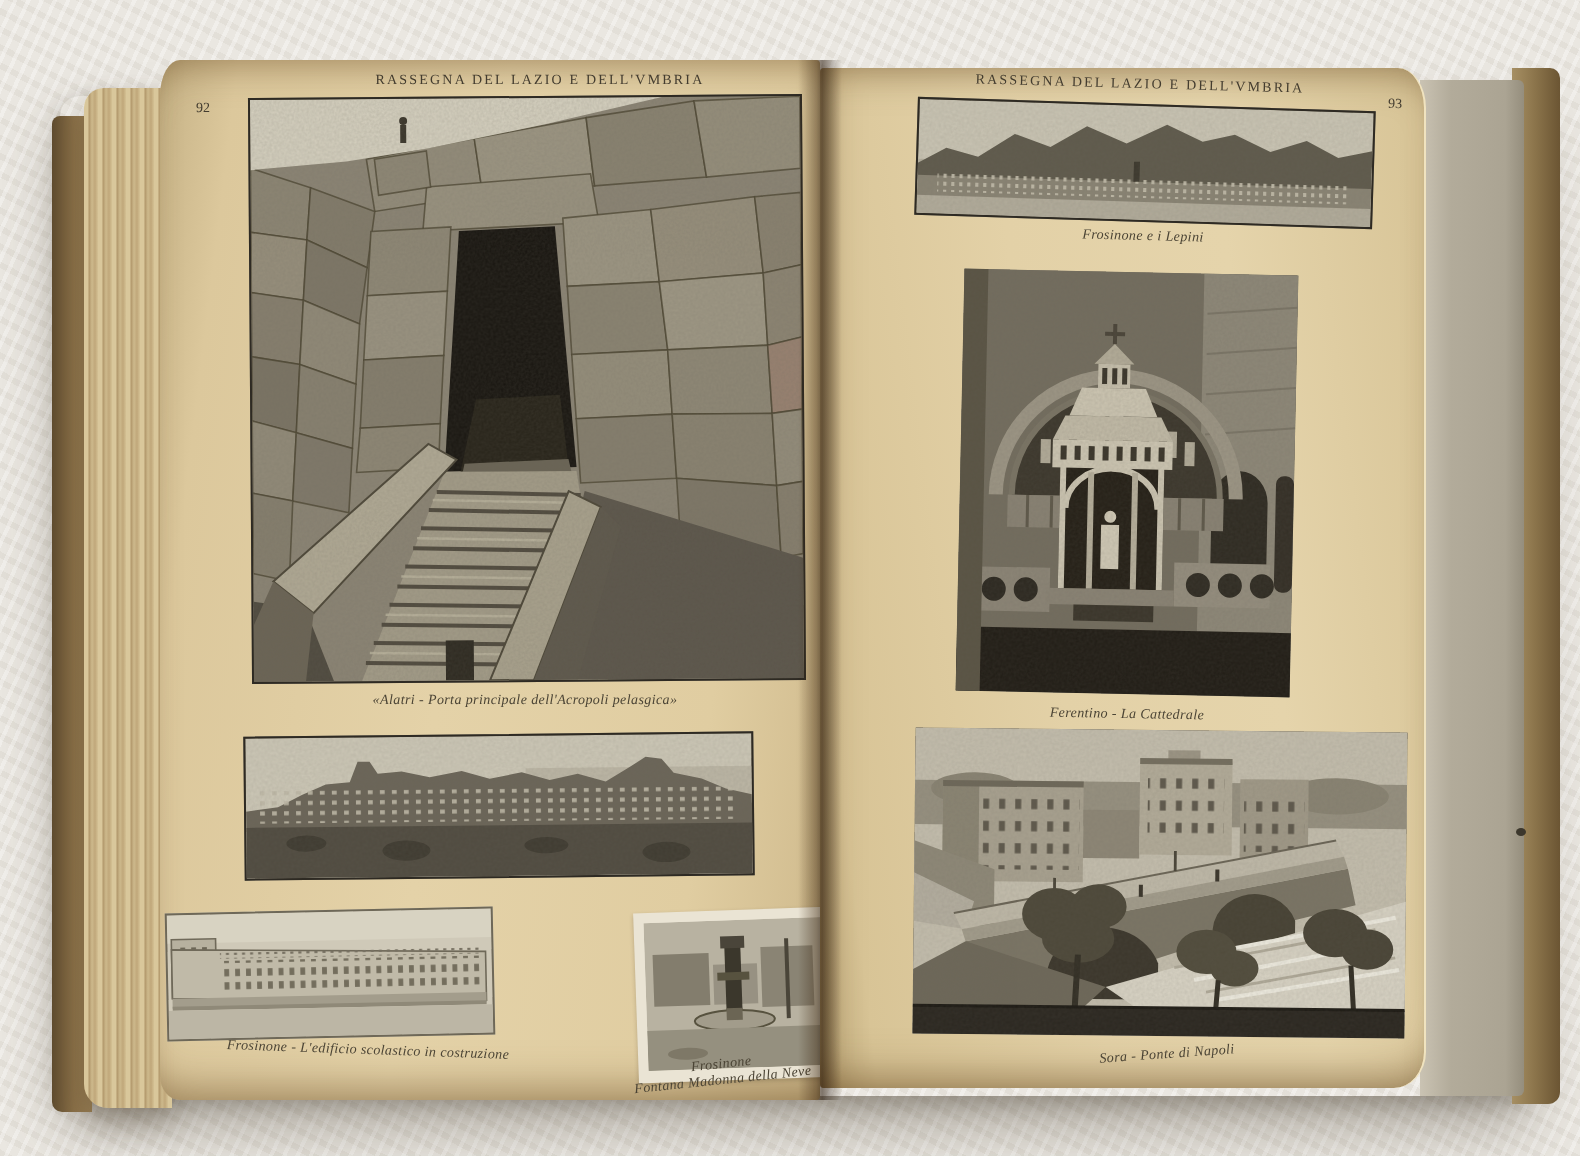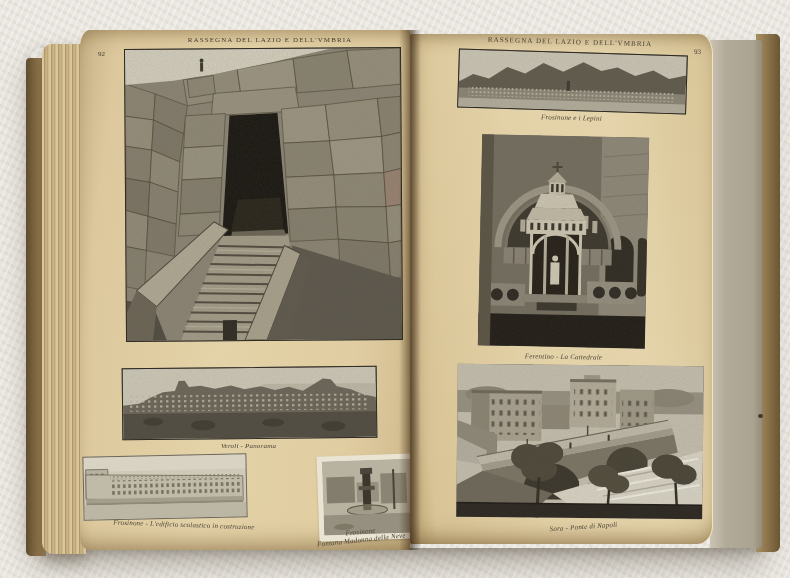--- a/index.html
+++ b/index.html
@@ -144,20 +144,21 @@
       <polygon points="10,240 30,256 26,290 0,290 0,262" fill="#6b6455"></polygon>
       <polygon points="118,290 158,196 174,204 140,290" fill="#aaa38e" stroke="#4d4738" stroke-width="1"></polygon>
       <polygon points="140,290 174,204 184,214 162,290" fill="#5e584c"></polygon>
       <rect x="96" y="270" width="14" height="20" fill="#2d2920"></rect>
       <polygon points="0,0 206,0 148,13 88,25 48,31 0,35" fill="#d7d2c1"></polygon>
       <rect x="75" y="13" width="3" height="9" fill="#3a352a"></rect>
       <circle cx="76.5" cy="11" r="2" fill="#3a352a"></circle>
       <rect width="275" height="290" filter="url(#agr)" opacity=".55"></rect>
     </svg>
   </div>
+  <div class="abs caption" style="left:45px;top:316px;width:275px;">«Alatri - Porta principale dell'Acropoli pelasgica»</div>
 
   <div class="photo framed" style="left:42px;top:337px;width:253px;height:70px;transform:rotate(-0.6deg);">
     <svg viewBox="0 0 253 69" preserveAspectRatio="none">
       <defs>
         <filter id="vgr">
             <feTurbulence type="fractalNoise" baseFrequency="0.7" numOctaves="2"></feTurbulence>
           <feColorMatrix type="matrix" values="0 0 0 0 0.16  0 0 0 0 0.15  0 0 0 0 0.12  0.4 0 0 0 0"></feColorMatrix>
           </filter>
         <pattern id="vert" width="6" height="5" patternUnits="userSpaceOnUse">
           <rect x="1" y="1" width="2.4" height="2" fill="#c1bba9"></rect>
@@ -170,21 +171,20 @@
       <rect y="44" width="253" height="25" fill="#504b40"></rect>
       <g fill="#3f3b31">
           <ellipse cx="30" cy="52" rx="10" ry="4"></ellipse>
           <ellipse cx="80" cy="56" rx="12" ry="5"></ellipse>
         <ellipse cx="150" cy="54" rx="11" ry="4"></ellipse>
           <ellipse cx="210" cy="58" rx="12" ry="5"></ellipse>
         </g>
       <rect width="253" height="69" filter="url(#vgr)" opacity=".5"></rect>
     </svg>
   </div>
-  <div class="abs caption" style="left:42px;top:412px;width:253px;">Veroli - Panorama</div>
 
   <div class="photo framed-light" style="left:3px;top:425px;width:162px;height:62px;transform:rotate(-1.2deg);background:#cfc9b8;">
     <svg viewBox="0 0 161 61" preserveAspectRatio="none">
       <defs>
         <pattern id="swin" width="5.4" height="6.5" patternUnits="userSpaceOnUse">
           <rect x="1" y="1" width="2.4" height="3.6" fill="#6d6757"></rect>
           </pattern>
         <pattern id="sdot" width="4" height="3" patternUnits="userSpaceOnUse">
           <rect x="1" y="0.6" width="1.5" height="1.5" fill="#767061"></rect>
           </pattern>

